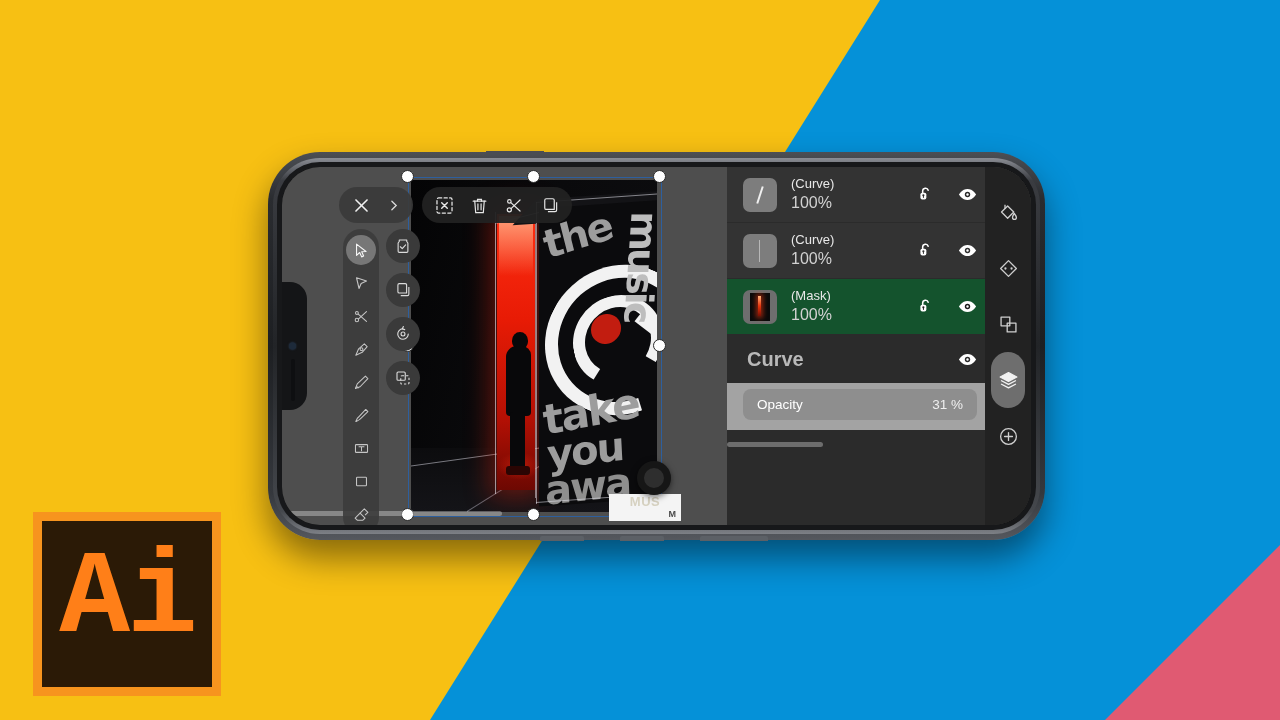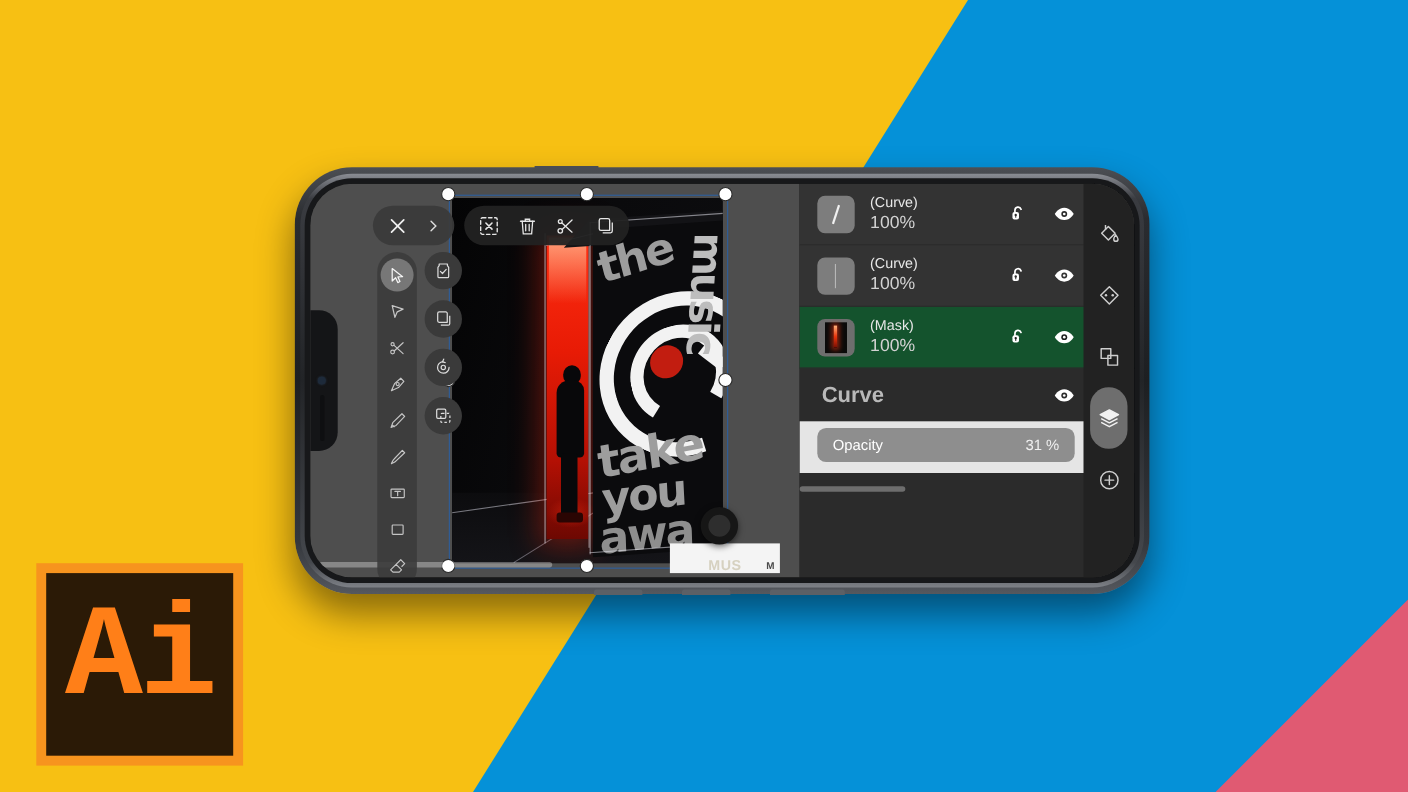--- a/index.html
+++ b/index.html
@@ -191,22 +191,22 @@
   .h-tl{left:-7px;top:-7px;} .h-tm{left:calc(50% - 7px);top:-7px;} .h-tr{right:-7px;top:-7px;}
   .h-ml{left:-7px;top:calc(50% - 7px);} .h-mr{right:-7px;top:calc(50% - 7px);}
   .h-bl{left:-7px;bottom:-7px;} .h-bm{left:calc(50% - 7px);bottom:-7px;} .h-br{right:-7px;bottom:-7px;}
 
   .rot-knob{
     position:absolute;left:355px;top:294px;width:34px;height:34px;border-radius:50%;
     background:#2e2e2e;border:7px solid #161616;box-sizing:border-box;z-index:21;
     box-shadow:0 2px 6px rgba(0,0,0,.55);
   }
   .white-card{
-    position:absolute;left:327px;top:327px;width:100px;height:27px;background:#f4f4f4;
-    z-index:20;display:flex;align-items:flex-end;justify-content:center;
+    position:absolute;left:327px;top:327px;width:72px;height:27px;background:#f4f4f4;
+    z-index:20;display:flex;align-items:flex-start;justify-content:center;
     filter:blur(.4px);
   }
   .wc-text{font-size:13px;font-weight:bold;color:#cfc9b4;letter-spacing:.5px;opacity:.8;}
   .wc-m{position:absolute;right:5px;bottom:2px;font-size:9px;color:#4a4a4a;font-weight:bold;}
 
   .canvas-scroll{
     position:absolute;left:8px;bottom:9px;width:212px;height:5px;border-radius:3px;
     background:rgba(255,255,255,.32);z-index:22;
   }
 
@@ -282,21 +282,21 @@
   .layer-op{color:#d2d2d2;font-size:16px;line-height:1.35;}
   .lock-ico{width:17px;height:17px;margin-right:24px;cursor:pointer;display:block;}
   .eye-ico{width:19px;height:13px;cursor:pointer;display:block;}
 
   .guides-row{
     display:flex;align-items:center;height:48px;padding:0 54px 0 20px;
     background:#2b2b2b;
   }
   .guides-title{color:#b9b9b9;font-size:20px;font-weight:bold;flex:1;}
 
-  .opacity-wrap{padding:6px 54px 10px 16px;background:#e5e5e5;}
+  .opacity-wrap{padding:6px 54px 10px 16px;background:#a3a3a3;}
   .opacity-bar{
     height:31px;border-radius:8px;background:#8e8e8e;
     display:flex;align-items:center;padding:0 14px;
   }
   .op-label{color:#fff;font-size:13.5px;flex:1;}
   .op-val{color:#efefef;font-size:13.5px;}
 
   .panel-foot{flex:1;background:#2b2b2b;position:relative;}
   .panel-scroll{
     position:absolute;left:0;top:12px;width:96px;height:5px;border-radius:3px;

